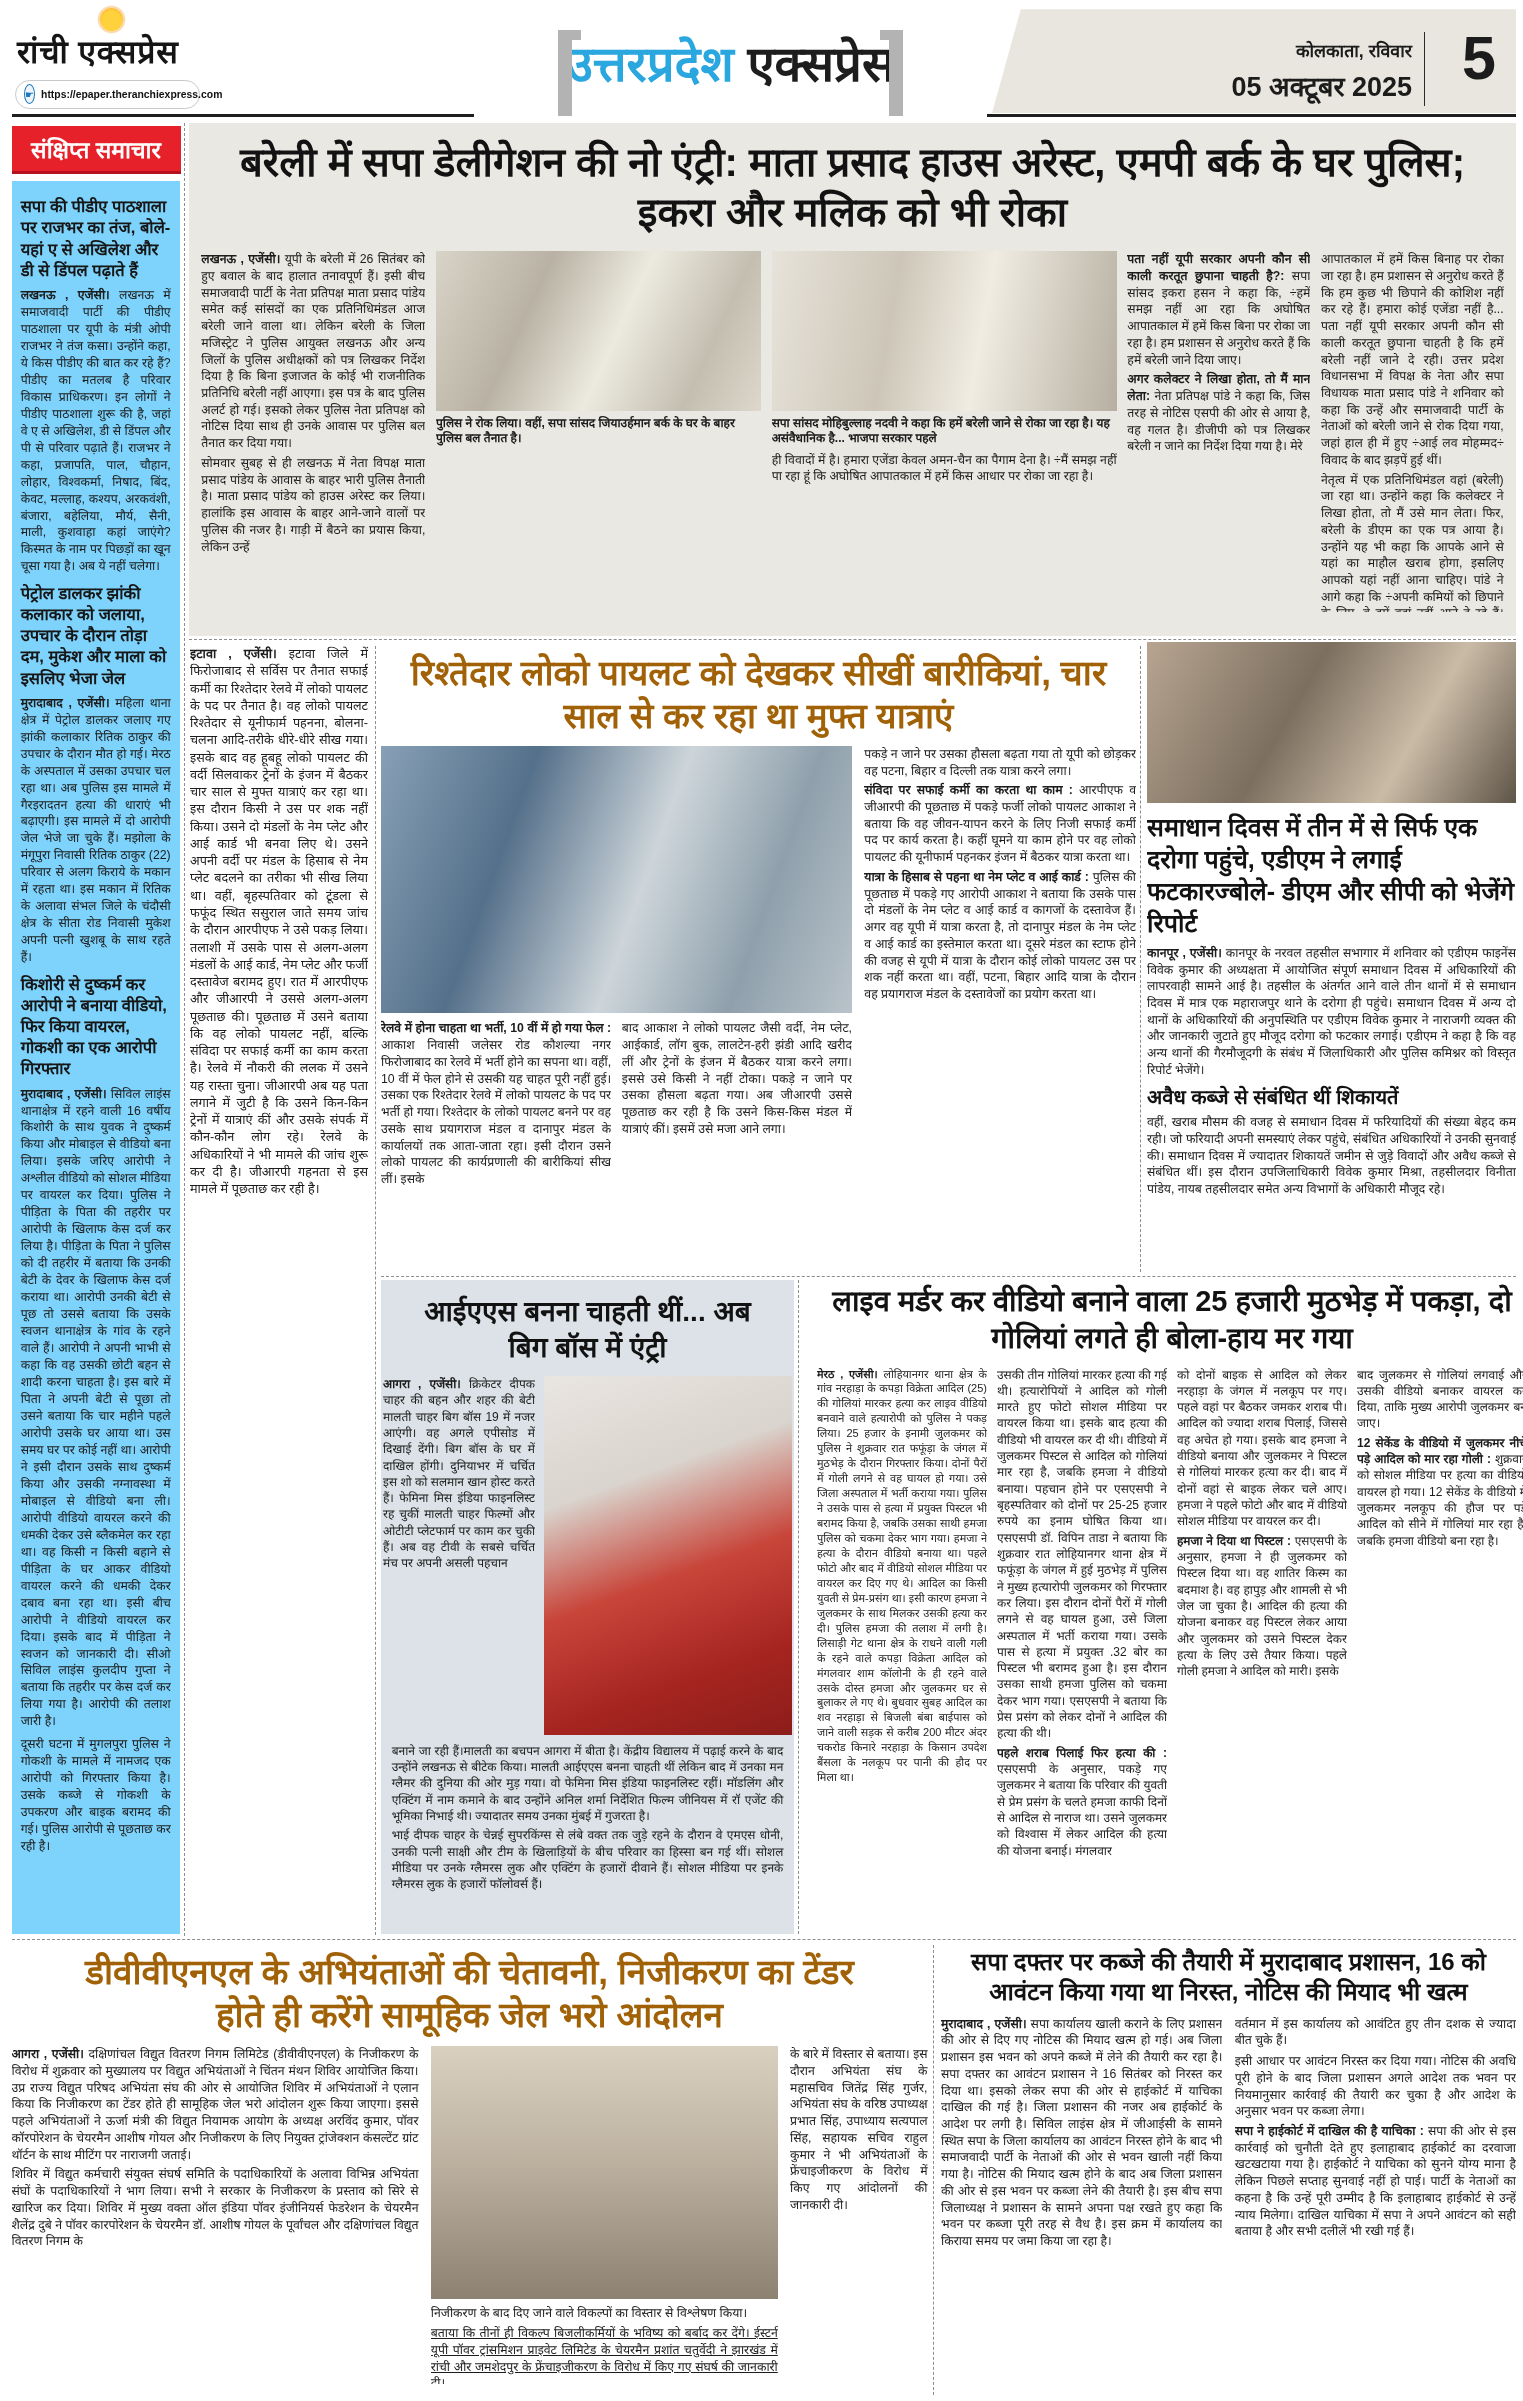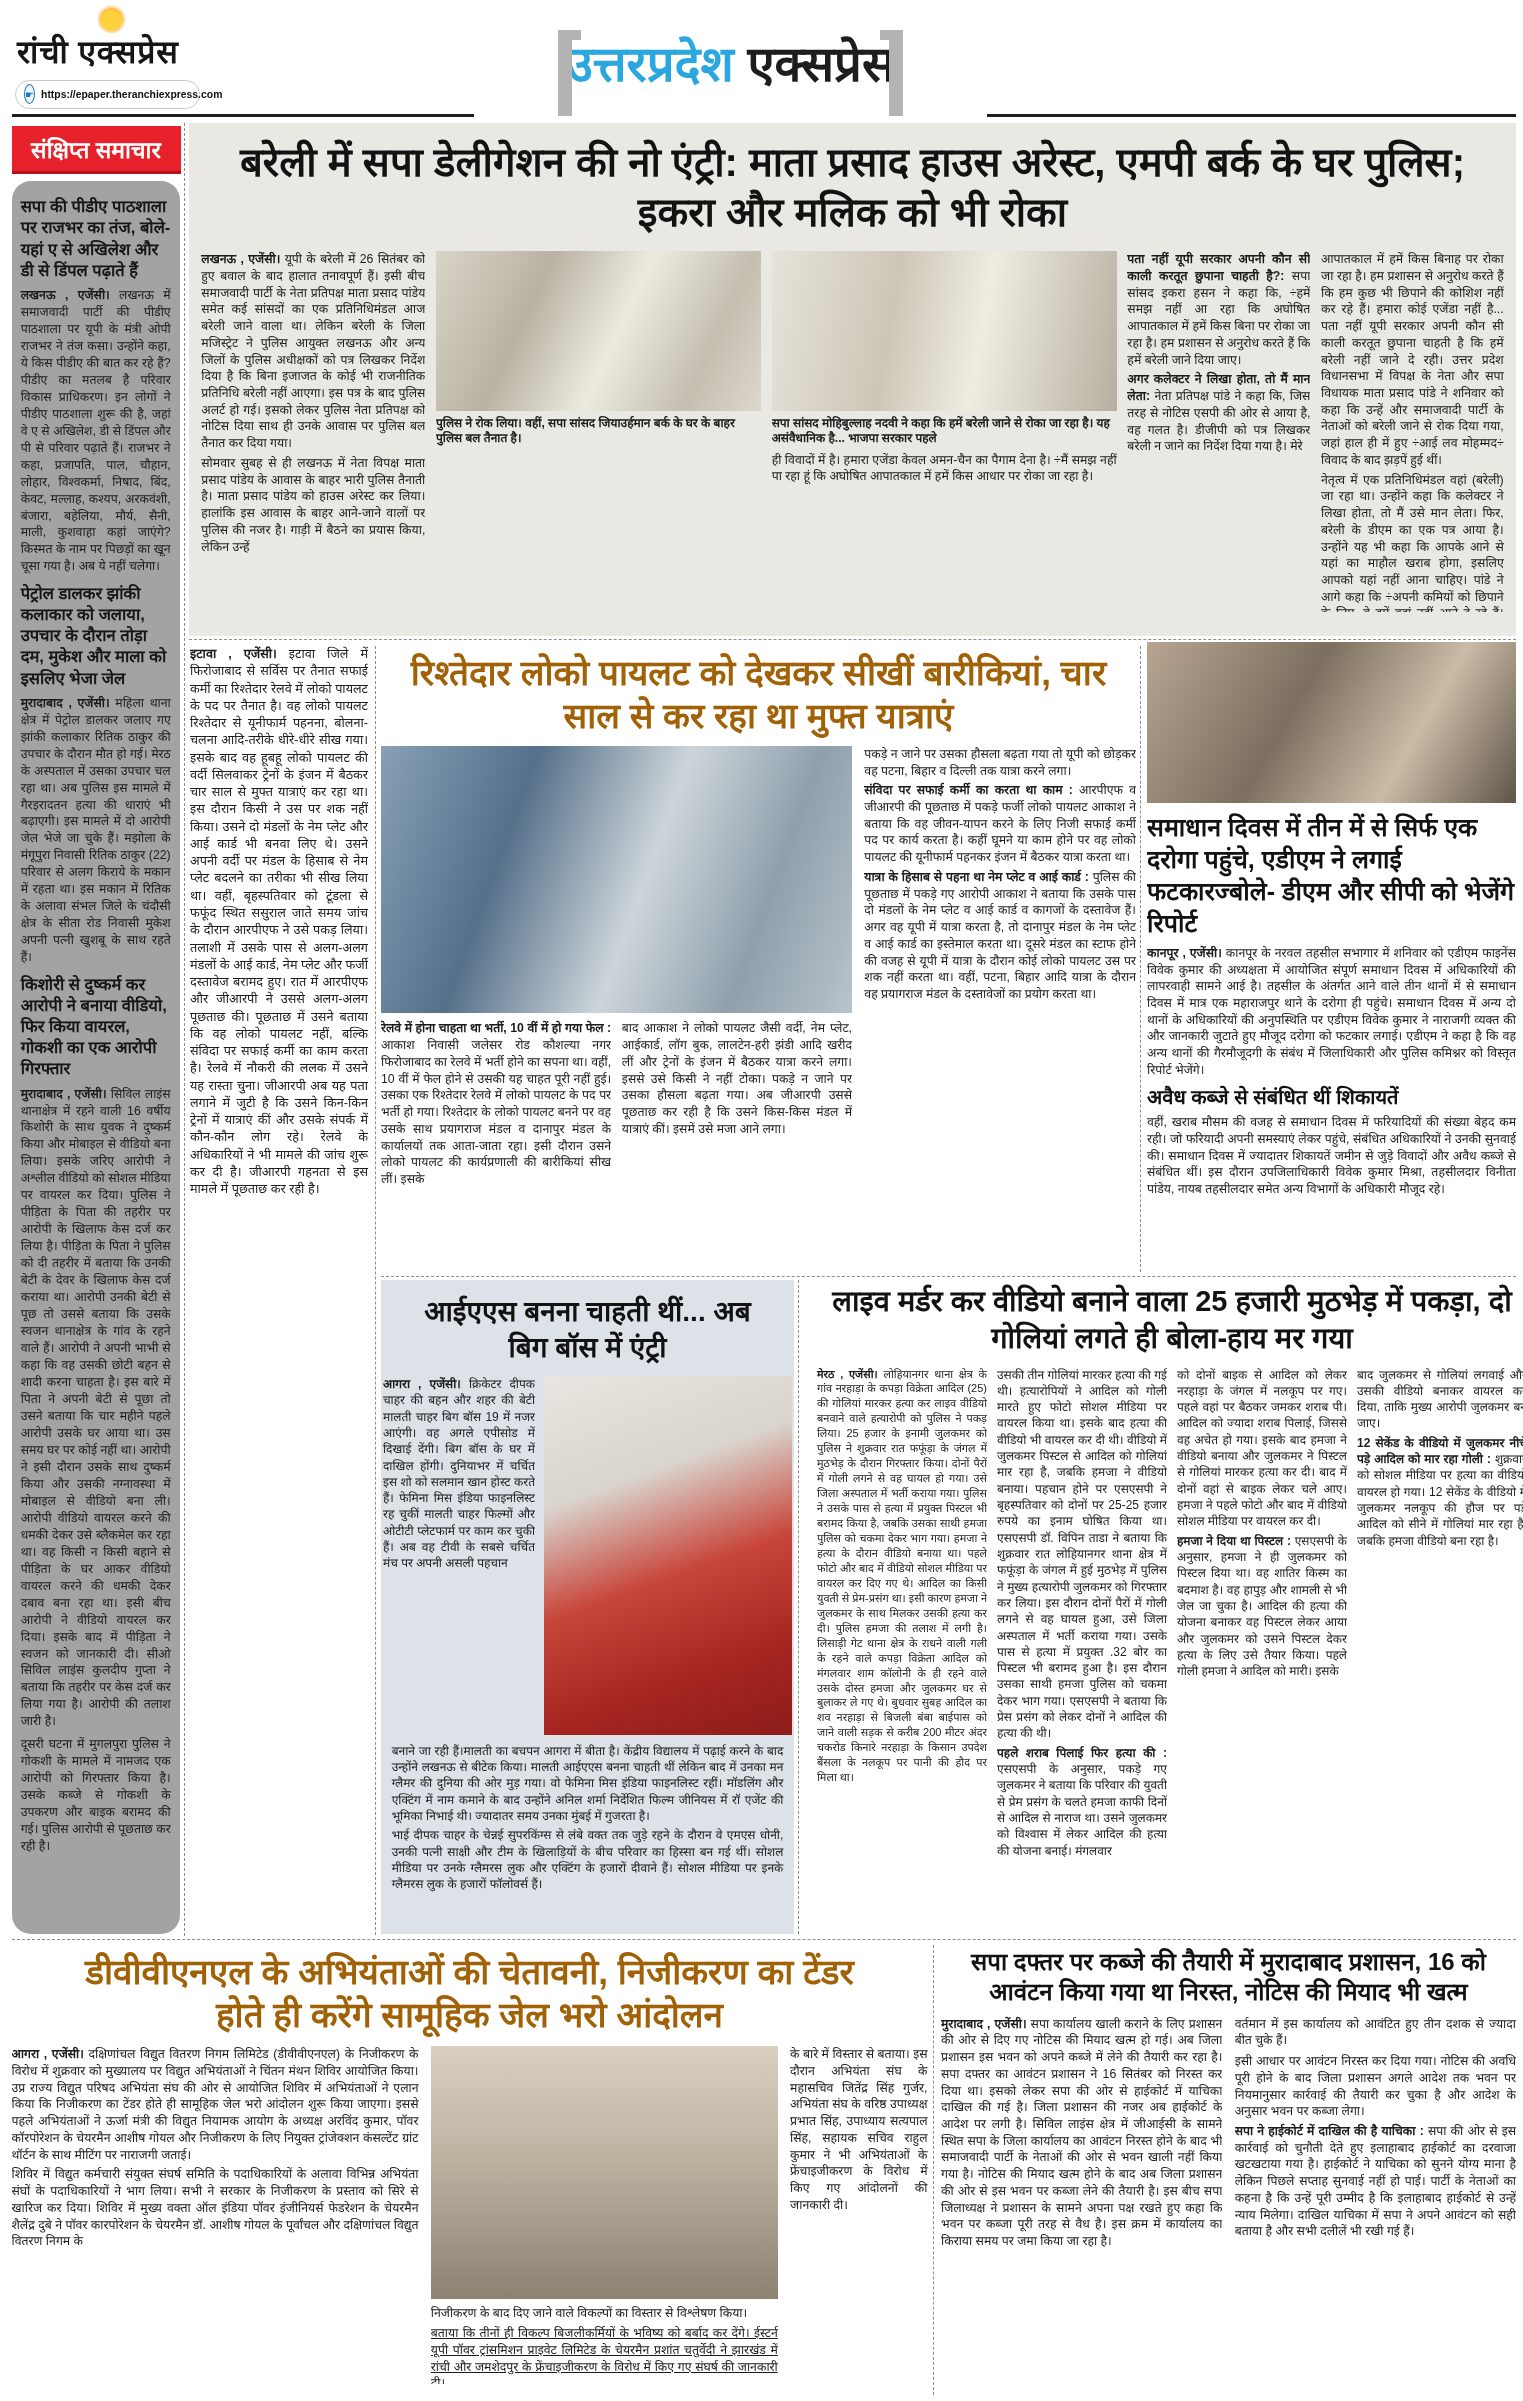--- a/index.html
+++ b/index.html
@@ -22,21 +22,21 @@
   .center-box{background:#ffffff;display:flex;align-items:center;justify-content:center;z-index:3;}
   .ed-title{font-size:49px;font-weight:900;white-space:nowrap;}
   .bracket{background:#b3b3b3;width:14px;height:86px;position:relative;}
   .bracket:before{content:"";position:absolute;top:0;width:23px;height:10.7px;background:#b3b3b3;}
   .bracket.l:before{left:0;}
   .bracket.r:before{right:0;}
   .right-box{background:#e9e6df;clip-path:polygon(5.5% 0,100% 0,100% 100%,0 100%);}
   .rule{background:#1e1e1e;height:3.1px;}
   
   .sb-head{background:#e62129;color:#fff;font-size:23px;font-weight:900;display:flex;align-items:center;justify-content:center;border-bottom:3.8px solid #b5121b;}
-  .sb-box{background:#a3a3a3;padding:7.7px 9.2px;border-radius:19px;}
+  .sb-box{background:#7dd3fc;padding:7.7px 9.2px;}
   .sb-hl{font-size:16.5px;line-height:1.28;font-weight:800;color:#161616;margin:7.7px 0 6.1px;}
   .sb-body{font-size:12.3px;line-height:1.38;}
   
   .gray-box{background:#e9e8e3;}
   .blue-box{background:#dce2e7;}
   .hl-xl{font-size:40px;line-height:1.24;font-weight:900;text-align:center;color:#121212;}
   .hl-lg{font-size:35px;line-height:1.25;font-weight:900;text-align:center;color:#a16207;}
   .hl-md{font-size:29px;line-height:1.28;font-weight:900;text-align:center;color:#121212;}
   .hl-sm{font-size:25px;line-height:1.28;font-weight:900;color:#121212;}
   .hl-box{font-size:28px;line-height:1.3;font-weight:900;text-align:center;color:#121212;}
@@ -66,20 +66,26 @@
   </div>
 
   <div class="abs center-box" style="left:474px;top:4.6px;width:513px;height:115px;">
     <div class="bracket l abs" style="left:6.1px;top:10.7px;"></div>
     <div class="ed-title">
       <span style="color:#2aa7df;">उत्तरप्रदेश</span><span style="color:#1d1d1d;"> एक्सप्रेस</span>
     </div>
     <div class="bracket r abs" style="right:6.1px;top:10.7px;"></div>
   </div>
 
+  <div class="abs right-box" style="left:992px;top:9.2px;width:524px;height:104px;">
+    <div class="abs" style="right:104px;top:29px;font-size:17.7px;font-weight:bold;">कोलकाता, रविवार</div>
+    <div class="abs" style="right:104px;top:58px;font-size:27px;font-weight:900;">05 अक्टूबर 2025</div>
+    <div class="abs" style="right:91px;top:23px;width:1.5px;height:74px;background:#2b2b2b;"></div>
+    <div class="abs" style="right:20px;top:18.4px;font-size:61px;font-weight:900;line-height:1;">5</div>
+  </div>
 
   <div class="abs rule" style="left:11.5px;top:114px;width:1504px;"></div>
 </div>
 
 <div class="abs sb-head" style="left:11.5px;top:126px;width:169px;height:45px;">
   <span>संक्षिप्त समाचार</span>
 </div>
 <div class="abs sb-box col" style="left:11.5px;top:181px;width:150px;height:1738px;">
   <div class="sb-hl">सपा की पीडीए पाठशाला पर राजभर का तंज, बोले-यहां ए से अखिलेश और डी से डिंपल पढ़ाते हैं</div>
   <div class="sb-body just"><b class="dl">लखनऊ , एजेंसी।</b><span> लखनऊ में समाजवादी पार्टी की पीडीए पाठशाला पर यूपी के मंत्री ओपी राजभर ने तंज कसा। उन्होंने कहा, ये किस पीडीए की बात कर रहे हैं? पीडीए का मतलब है परिवार विकास प्राधिकरण। इन लोगों ने पीडीए पाठशाला शुरू की है, जहां वे ए से अखिलेश, डी से डिंपल और पी से परिवार पढ़ाते हैं। राजभर ने कहा, प्रजापति, पाल, चौहान, लोहार, विश्वकर्मा, निषाद, बिंद, केवट, मल्लाह, कश्यप, अरकवंशी, बंजारा, बहेलिया, मौर्य, सैनी, माली, कुशवाहा कहां जाएंगे? किस्मत के नाम पर पिछड़ों का खून चूसा गया है। अब ये नहीं चलेगा।</span></div>

